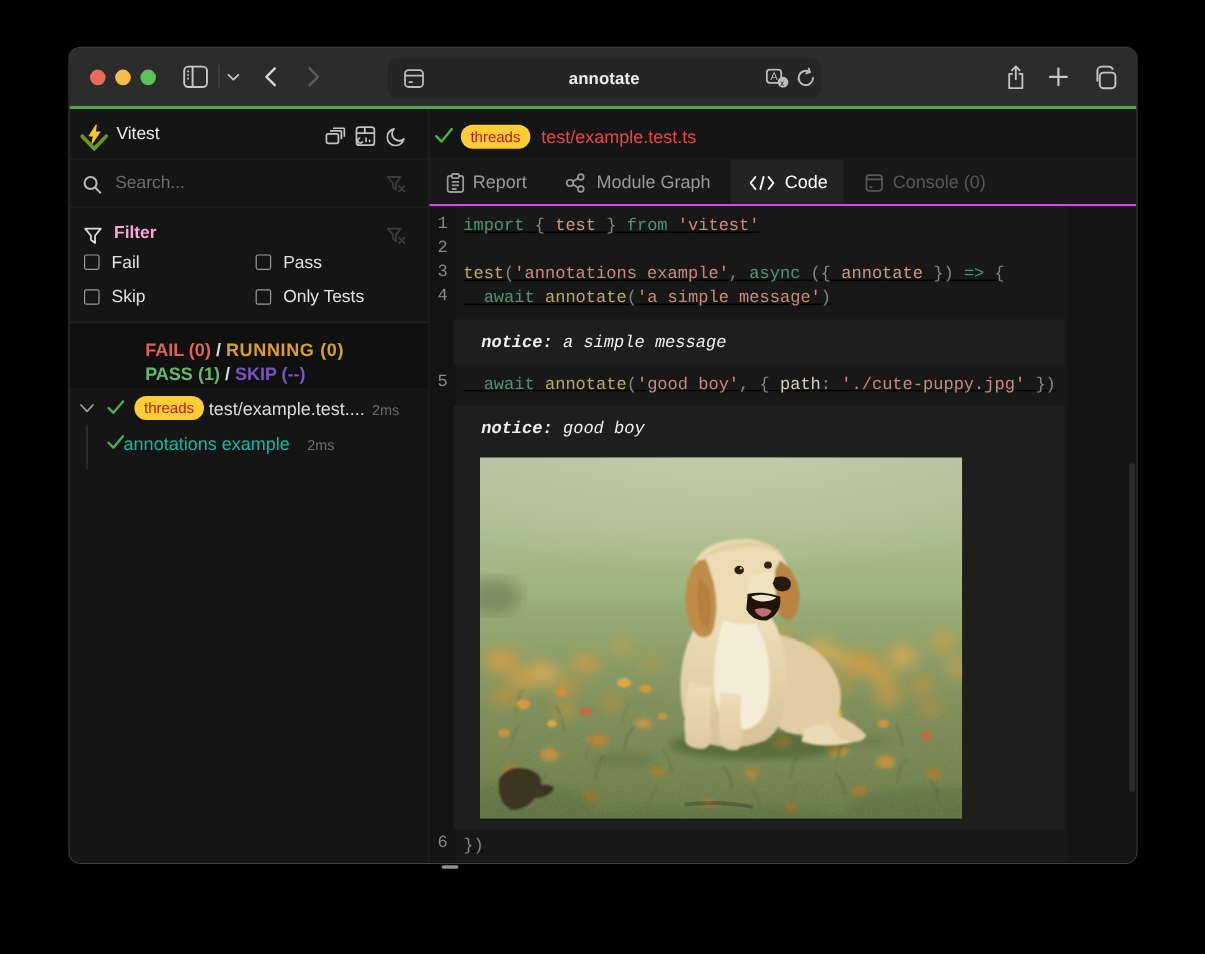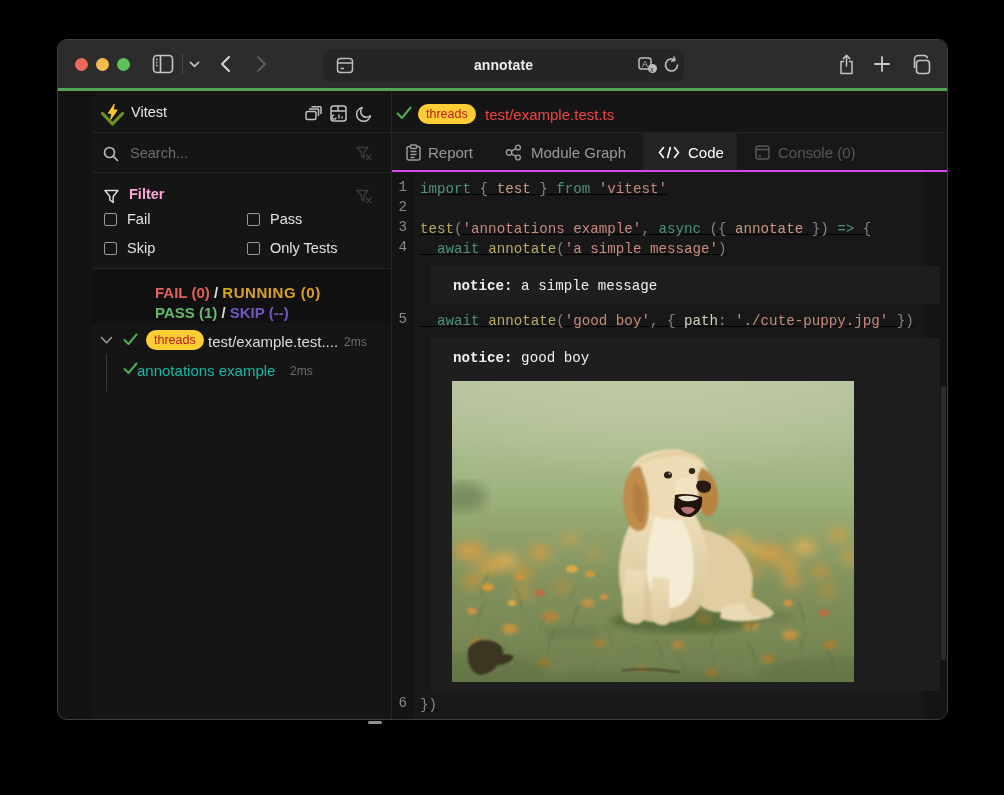--- a/index.html
+++ b/index.html
@@ -18,21 +18,21 @@
 .dot3 { left:59px; background:#5cc158; }
 .urlbar {
   position:absolute; left:265px; top:9px; width:361px; height:33px;
   background:#252526; border-radius:9px; color:#ececec;
 }
 .urlbar .host { position:absolute; width:100%; text-align:center; top:8px; font-size:14px; font-weight:600; letter-spacing:.1px; }
 .greenline { height:3px; background:#53a457; }
 
 .abs { position:absolute; }
 
-.app { position:absolute; left:0; top:51px; right:0; bottom:0; display:flex; background:#151515;margin-left:34px; }
+.app { position:absolute; left:0; top:51px; right:0; bottom:0; display:flex; background:#151515; }
 .sidebar { width:300px; border-right:1px solid #242424; position:relative; }
 .main { flex:1; position:relative; }
 .hdr-row { height:42px; border-bottom:1px solid #232323; position:relative; }
 .vitest-title { position:absolute; left:39px; top:13px; font-size:14.5px; font-weight:500; color:#ebebeb; }
 .search-row { height:40px; border-bottom:1px solid #232323; position:relative; }
 .search-ph { position:absolute; left:38px; top:12px; font-size:14.5px; color:#6c6c6c; }
 .filter-label { position:absolute; left:37px; top:13px; font-size:14.5px; font-weight:700; color:#f9a8d4; }
 .cbrow { position:absolute; font-size:14.5px; color:#e3e3e3; }
 .cbox { display:inline-block; width:13px; height:13px; border:1.5px solid #999; border-radius:2px; vertical-align:-2px; margin-right:10px; }
 .summary { position:absolute; left:0; right:0; top:179px; height:53px; font-size:15px; font-weight:700; background:#101010; }
@@ -49,21 +49,21 @@
 .tabs { height:39px; position:relative; background:#181818; border-bottom:2px solid #d946ef; }
 .tab { position:absolute; top:0; height:100%; font-size:15px; color:#9a9a9a; }
 .tab .lbl { position:absolute; top:11px; }
 .tab-active { background:#232323; color:#fff; }
 .tab-dim { color:#585858; }
 
 .code { position:absolute; left:0; top:81px; right:0; bottom:0; background:#141414; font-family:"Liberation Mono", monospace; font-size:14.2px; }
 .cl { position:absolute; white-space:pre; line-height:20px;text-decoration:underline; }
 .lnum { position:absolute; color:#8a8a8a; text-align:right; width:9px; }
 .k { color:#4d9375; } .s { color:#c98a7d; } .f { color:#b8a965; } .p { color:#858585; } .w { color:#d4cfbf; } .v { color:#c89a82; }
-.notice { position:absolute; left:38px; width:510px; background:#1e1e1e; border-radius:2px; color:#efefef; }
+.notice { position:absolute; left:20px; width:510px; background:#1e1e1e; border-radius:2px; color:#efefef;font-style:italic; }
 .notice b { font-weight:700; }
 .scrollthumb { position:absolute; right:1px; top:295px; width:5px; height:274px; background:#2c2c2c; border-radius:3px; }
 svg { display:block; }
 </style>
 </head>
 <body>
 <div class="window">
 
   <div class="titlebar">
     <div class="dot dot1" style="top:18px"></div>

